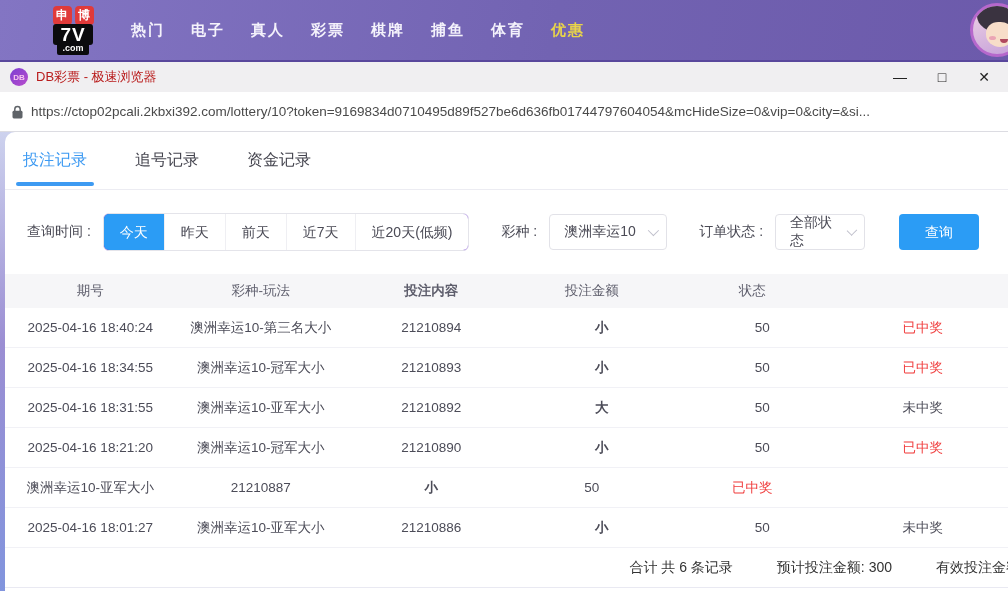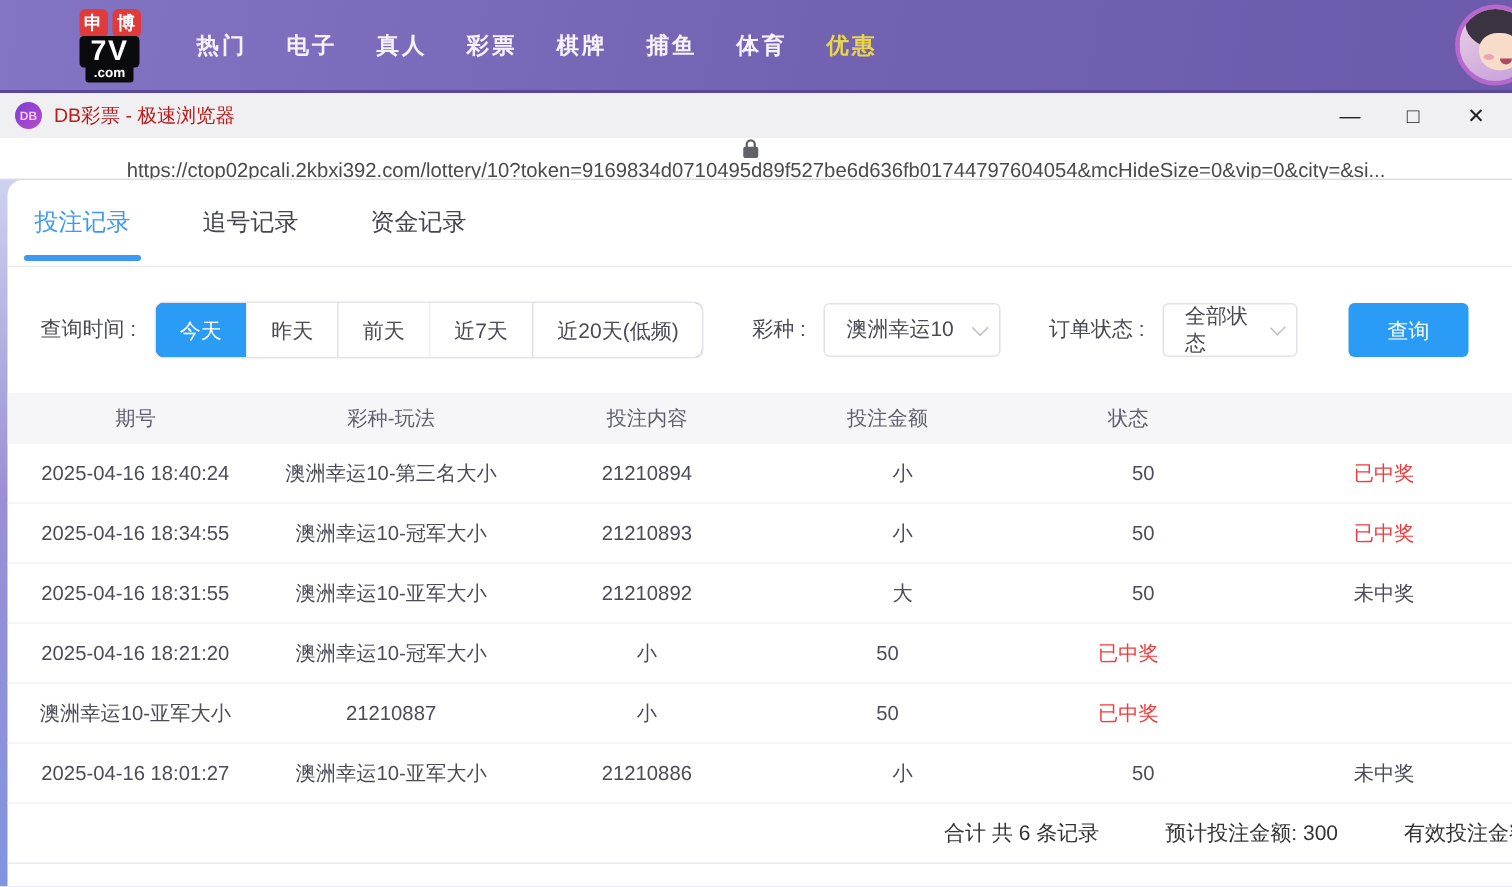--- a/index.html
+++ b/index.html
@@ -23,21 +23,21 @@
   .avatar .mouth { position:absolute; top:33px; left:27px; width:8px; height:4px; background:#b0485e; border-radius:0 0 8px 8px; }
 
   
   .titlebar { height:32px; background:#f0eff1; border-top:2px solid #59479c; display:flex; align-items:center; padding:0 10px; }
   .app-icon { width:18px; height:18px; border-radius:50%; background:linear-gradient(135deg,#7b3fd2,#b94ccc); color:#f5c7ee; font-size:8px; font-weight:bold; display:flex; align-items:center; justify-content:center; margin-right:8px; flex:0 0 auto; }
   .win-title { font-size:13px; color:#b91c1c; flex:1; }
   .win-controls { display:flex; align-items:center; gap:26px; margin-right:6px; }
   .win-btn { font-size:14px; color:#222; width:16px; text-align:center; cursor:pointer; line-height:16px; }
 
   
-  .urlbar { height:28px; background:#fff; border-bottom:1px solid #dcdce2; display:flex; align-items:center; padding:0 12px;flex-direction:column; }
+  .urlbar { height:40px; background:#fff; border-bottom:1px solid #dcdce2; display:flex; align-items:center; padding:0 12px; }
   .lock { margin-right:8px; display:flex; }
   .url-text { font-size:13.5px; color:#4a4a4a; white-space:nowrap; overflow:hidden; }
 
   
   .content-wrap { height:471px; background:linear-gradient(180deg,#cdd2ee 0%,#9b8ed3 45%,#8095de 100%); }
   .card { margin-left:5px; height:100%; background:#fff; border-top-left-radius:10px; display:flex; flex-direction:column; overflow:hidden; }
 
   
   .tabsbar { height:58px; display:flex; align-items:center; padding-left:18px; gap:48px; border-bottom:1px solid #ececf2; }
   .tab { position:relative; font-size:16px; color:#45454f; cursor:pointer; }
@@ -55,21 +55,21 @@
   .select-box { height:36px; border:1px solid #e2e2e8; border-radius:4px; display:flex; align-items:center; justify-content:space-between; padding:0 10px 0 14px; cursor:pointer; color:#4a4a55; background:#fff; }
   .select-box.lottery { width:118px; }
   .select-box.status { width:90px; }
   .chev { width:8px; height:8px; border-right:1.6px solid #c0c0cc; border-bottom:1.6px solid #c0c0cc; transform:rotate(45deg) translateY(-2px); margin-left:8px; }
   .search-btn { margin-left:34px; height:36px; line-height:36px; padding:0 26px; background:#2b9cf5; color:#fff; border:none; border-radius:4px; font-size:14px; cursor:pointer; }
 
   
   .thead { height:34px; background:#f6f6f8; display:flex; align-items:center; font-size:13.5px; color:#5e5e6c; }
   .trow { height:40px; display:flex; align-items:center; font-size:13.5px; color:#4c4c58; border-bottom:1px solid #f1f1f6; }
   .cell { text-align:center; }
-  .c1{width:17%;} .c2{width:17%;} .c3{width:17%;} .c4{width:17%;} .c5{width:15%;} .c6{width:17%;}
+  .c1{width:17%;} .c2{width:17%;} .c3{width:17%;} .c4{width:17%;font-weight:bold;} .c5{width:15%;} .c6{width:17%;}
   .status-won { color:#f03c3c; }
 
   
   .summary { height:40px; display:flex; align-items:center; justify-content:flex-end; gap:44px; font-size:14px; color:#333; border-bottom:1px solid #e9e9f2; white-space:nowrap;padding-left:32px; }
   .summary .clip { width:72px; overflow:hidden; }
 </style>
 </head>
 <body>
 
 <div class="topbar">
@@ -179,20 +179,21 @@
           <span class="cell c1">2025-04-16 18:31:55</span>
           <span class="cell c2">澳洲幸运10-亚军大小</span>
           <span class="cell c3">21210892</span>
           <span class="cell c4">大</span>
           <span class="cell c5">50</span>
           <span class="cell c6">未中奖</span>
         </div>
         <div class="trow">
           <span class="cell c1">2025-04-16 18:21:20</span>
           <span class="cell c2">澳洲幸运10-冠军大小</span>
+          <span class="cell c3">21210890</span>
           <span class="cell c4">小</span>
           <span class="cell c5">50</span>
           <span class="cell c6 status-won">已中奖</span>
         </div>
         <div class="trow">
           <span class="cell c2">澳洲幸运10-亚军大小</span>
           <span class="cell c3">21210887</span>
           <span class="cell c4">小</span>
           <span class="cell c5">50</span>
           <span class="cell c6 status-won">已中奖</span>

